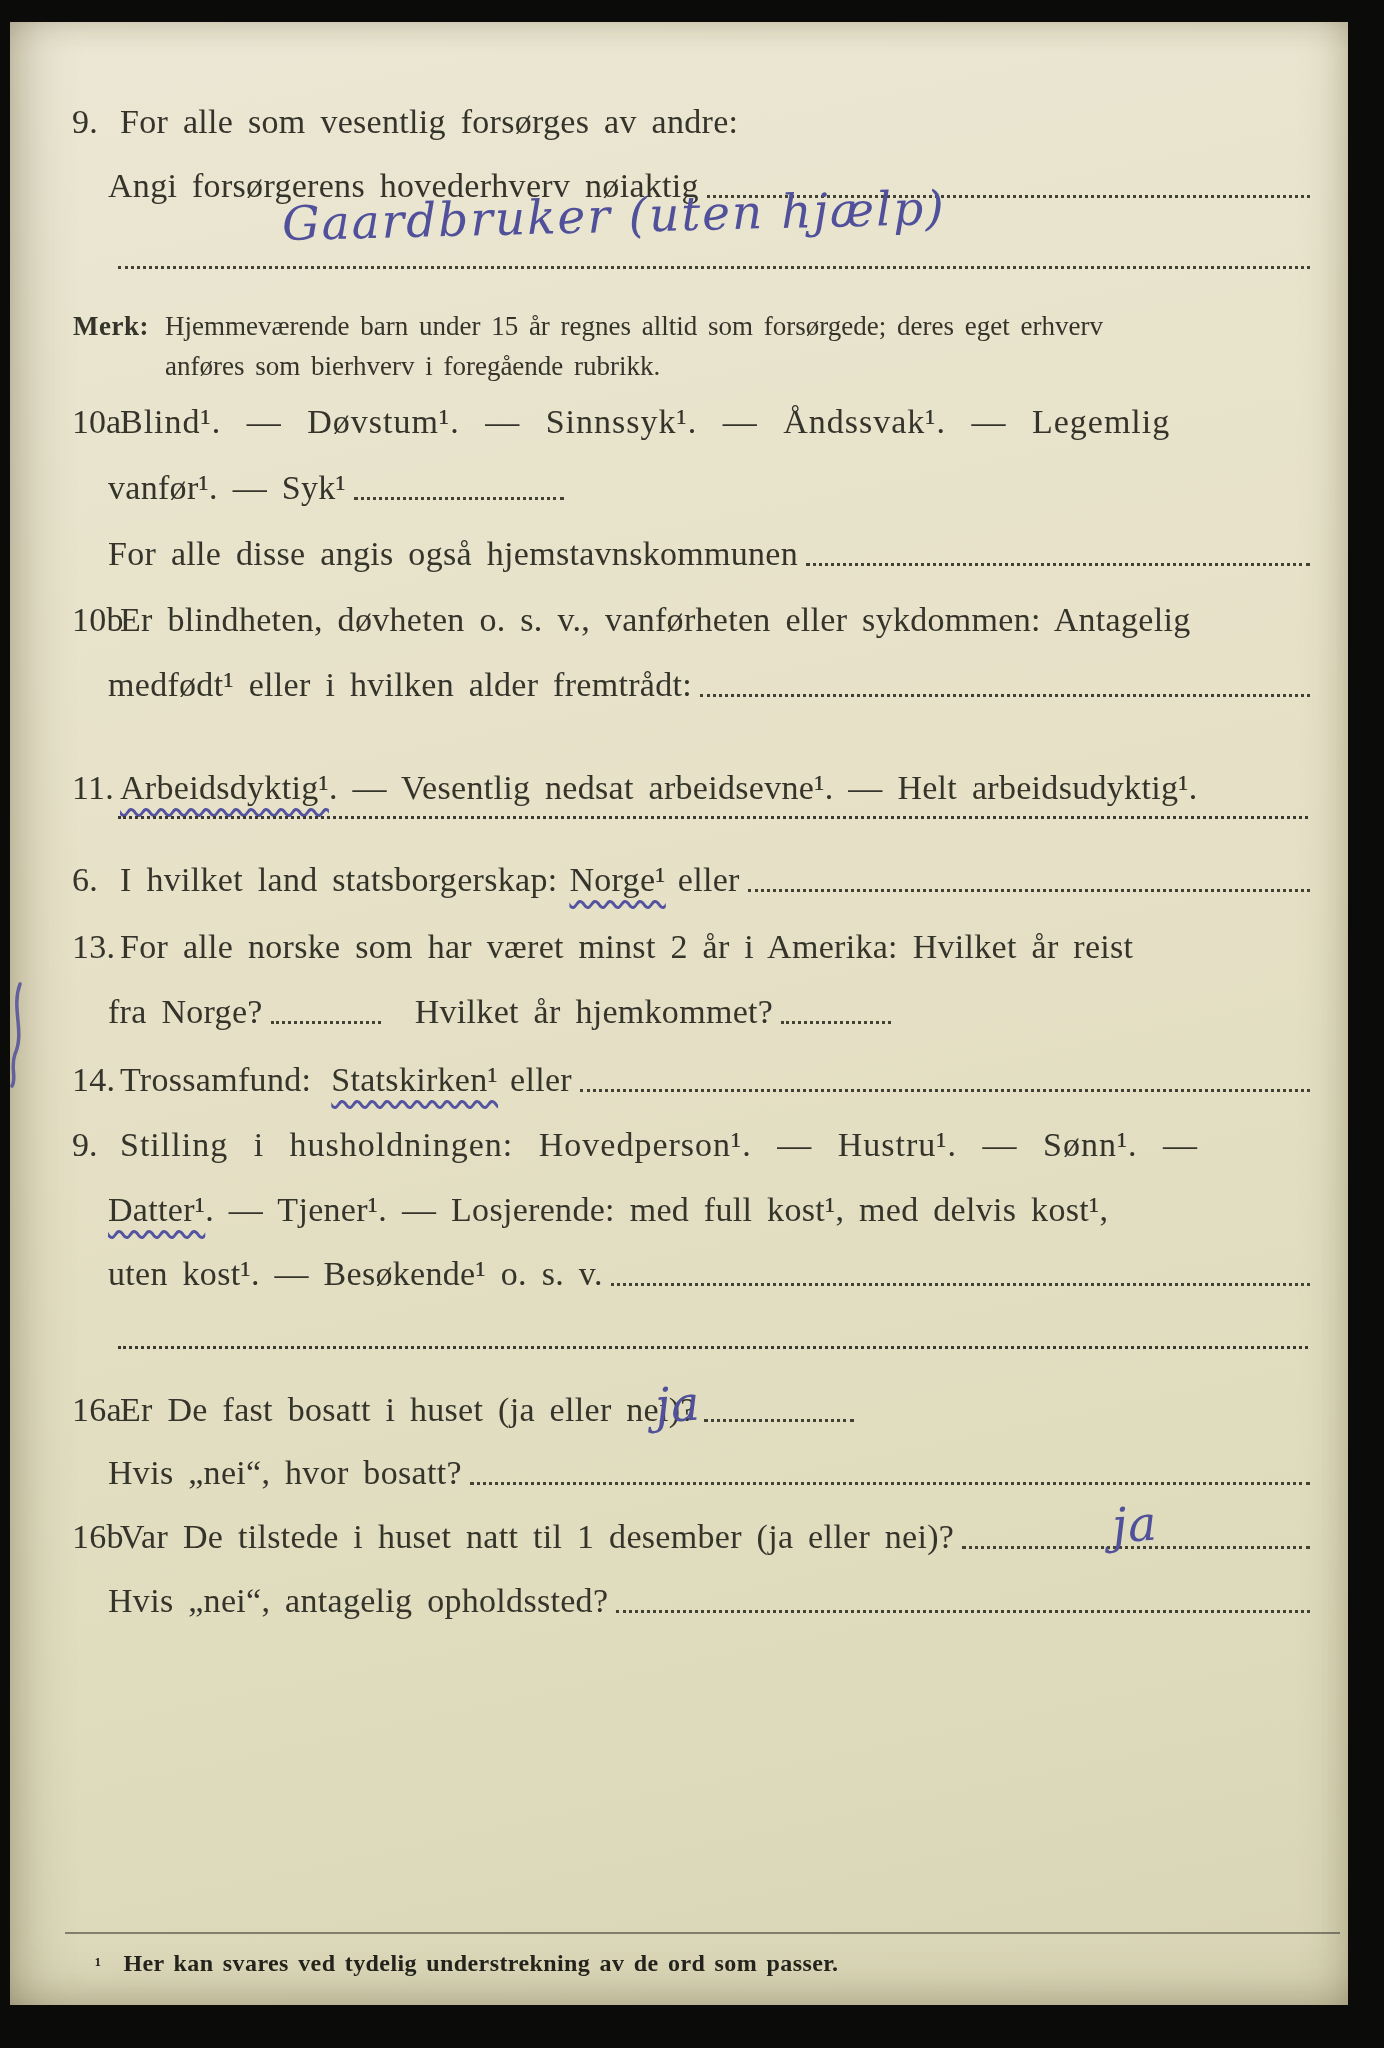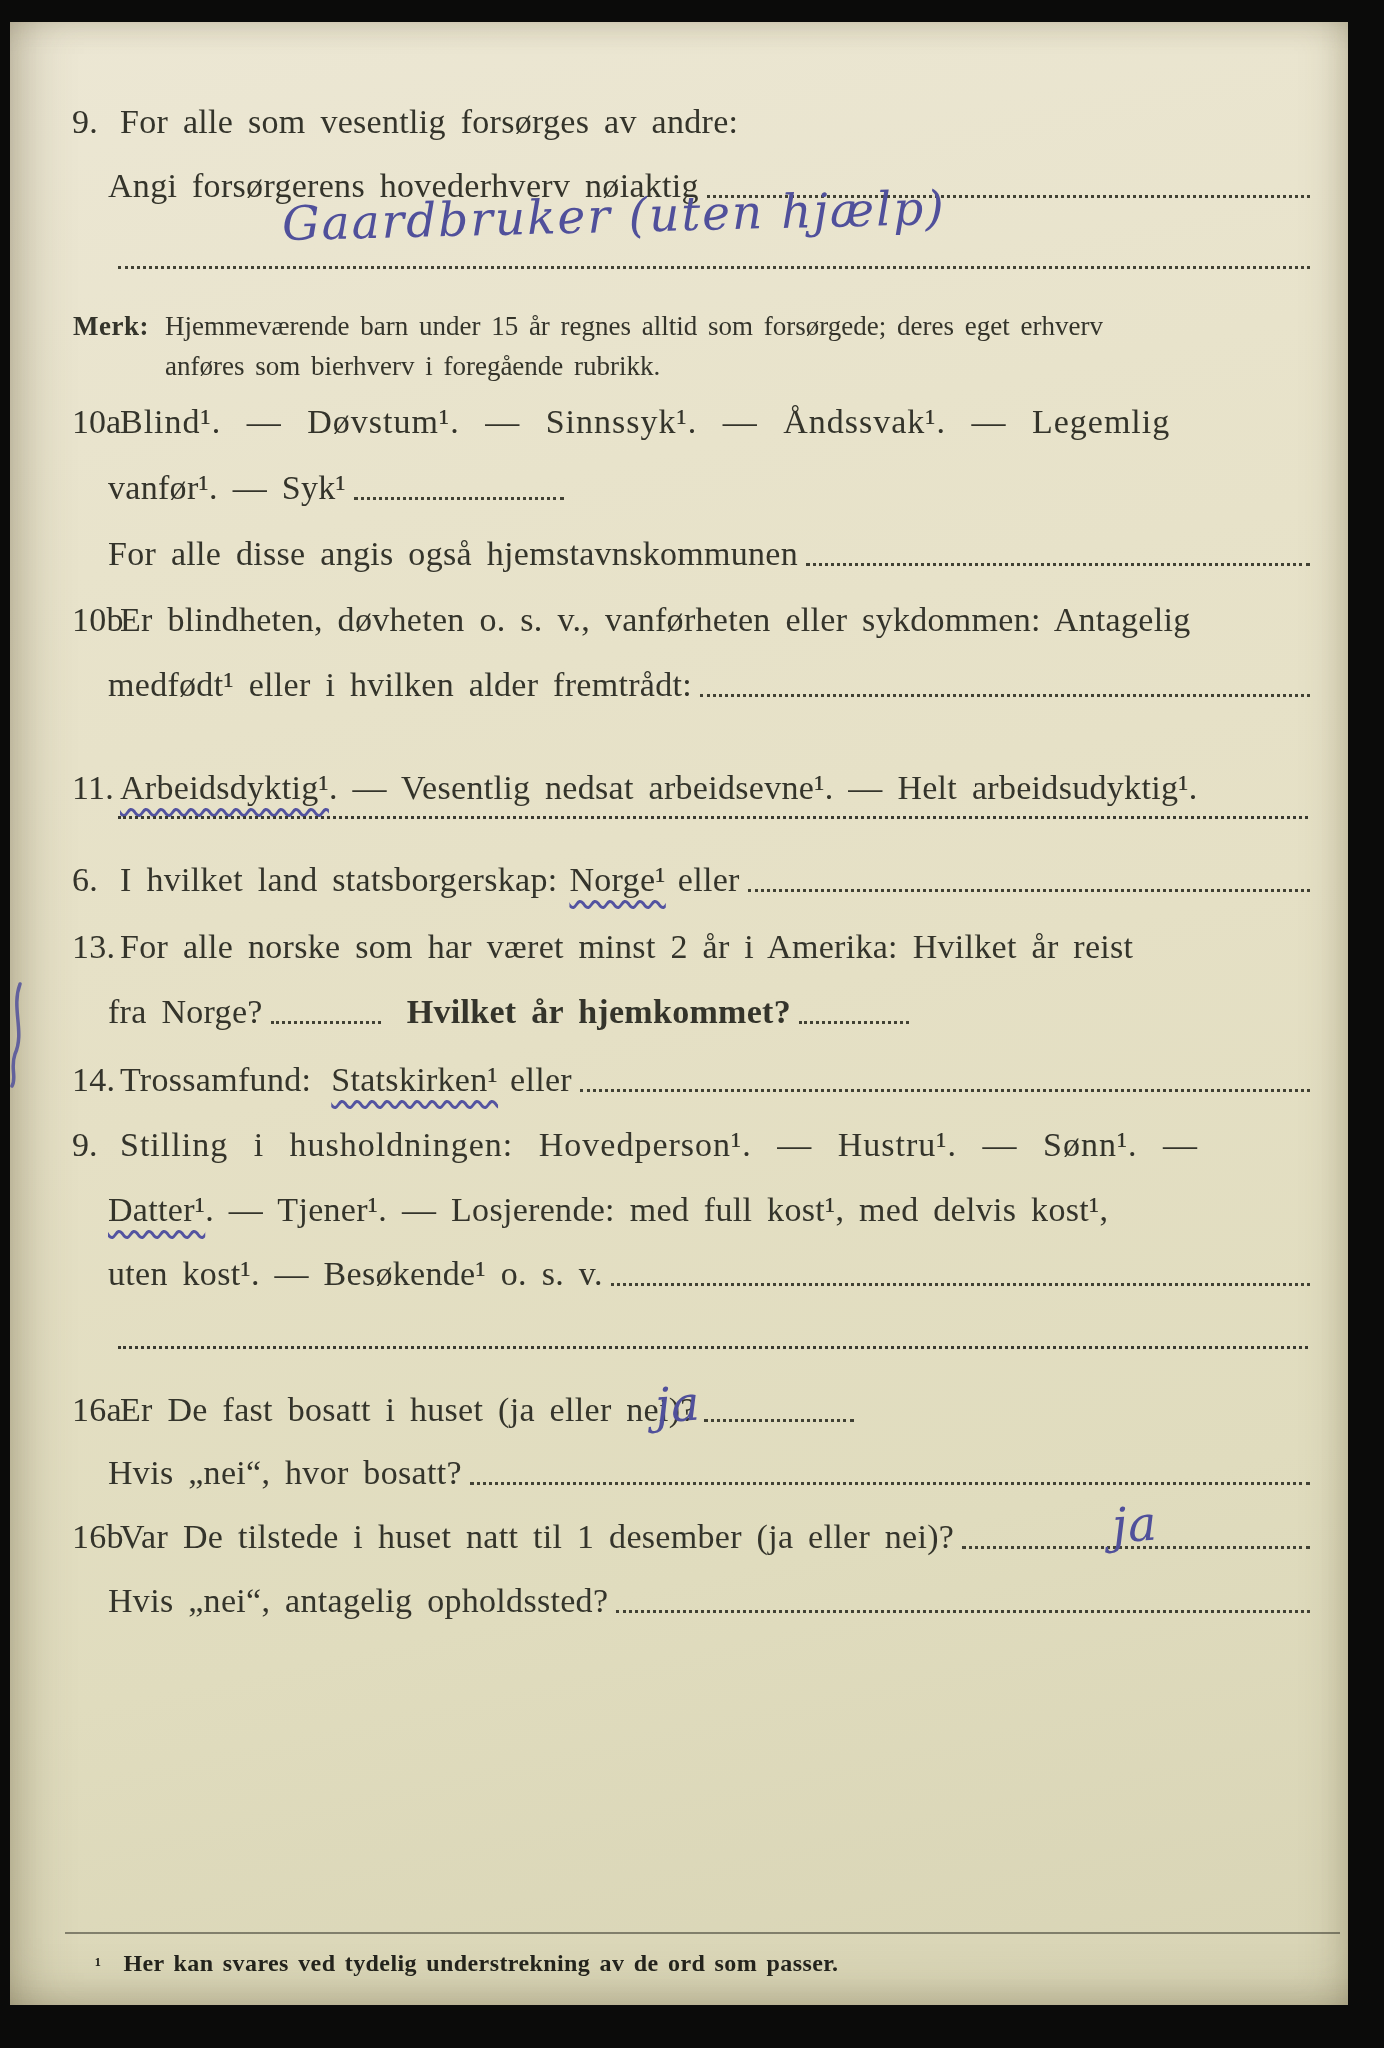--- a/index.html
+++ b/index.html
@@ -16,21 +16,21 @@
      font-size:34px;line-height:44px;color:#34342b;word-spacing:6px;white-space:nowrap;
      letter-spacing:.3px;}
   .indent{left:98px;}
   .spread{word-spacing:16px;letter-spacing:1px;}
   .qnum{flex:none;width:48px;}
   .fill{flex:1 1 auto;align-self:flex-end;height:0;border-bottom:3px dotted #414134;
         margin:0 2px 10px 8px;min-width:30px;}
   .fw110{flex:0 0 110px;min-width:0;}
   .fw150{flex:0 0 150px;min-width:0;}
   .fw210{flex:0 0 210px;min-width:0;}
-  .gap{margin-left:24px;font-weight:bold;}
+  .gap{margin-left:32px;}
   .ml{margin-left:12px;}
   .pen-u{text-decoration:underline;text-decoration-style:wavy;
          text-decoration-color:#5353a0;text-decoration-thickness:2.5px;
          text-underline-offset:9px;}
   .dotline{position:absolute;left:108px;right:38px;height:0;border-top:3px dotted #414134;}
   .divider{position:absolute;left:108px;right:40px;height:0;border-top:3.5px dotted #393930;}
   .merk-row{position:absolute;left:63px;right:36px;display:flex;align-items:flex-start;
         font-size:27px;line-height:40px;color:#34342b;word-spacing:4px;}
   .merk-label{flex:none;width:92px;font-weight:bold;letter-spacing:.5px;}
   .merk-text span{display:block;}

